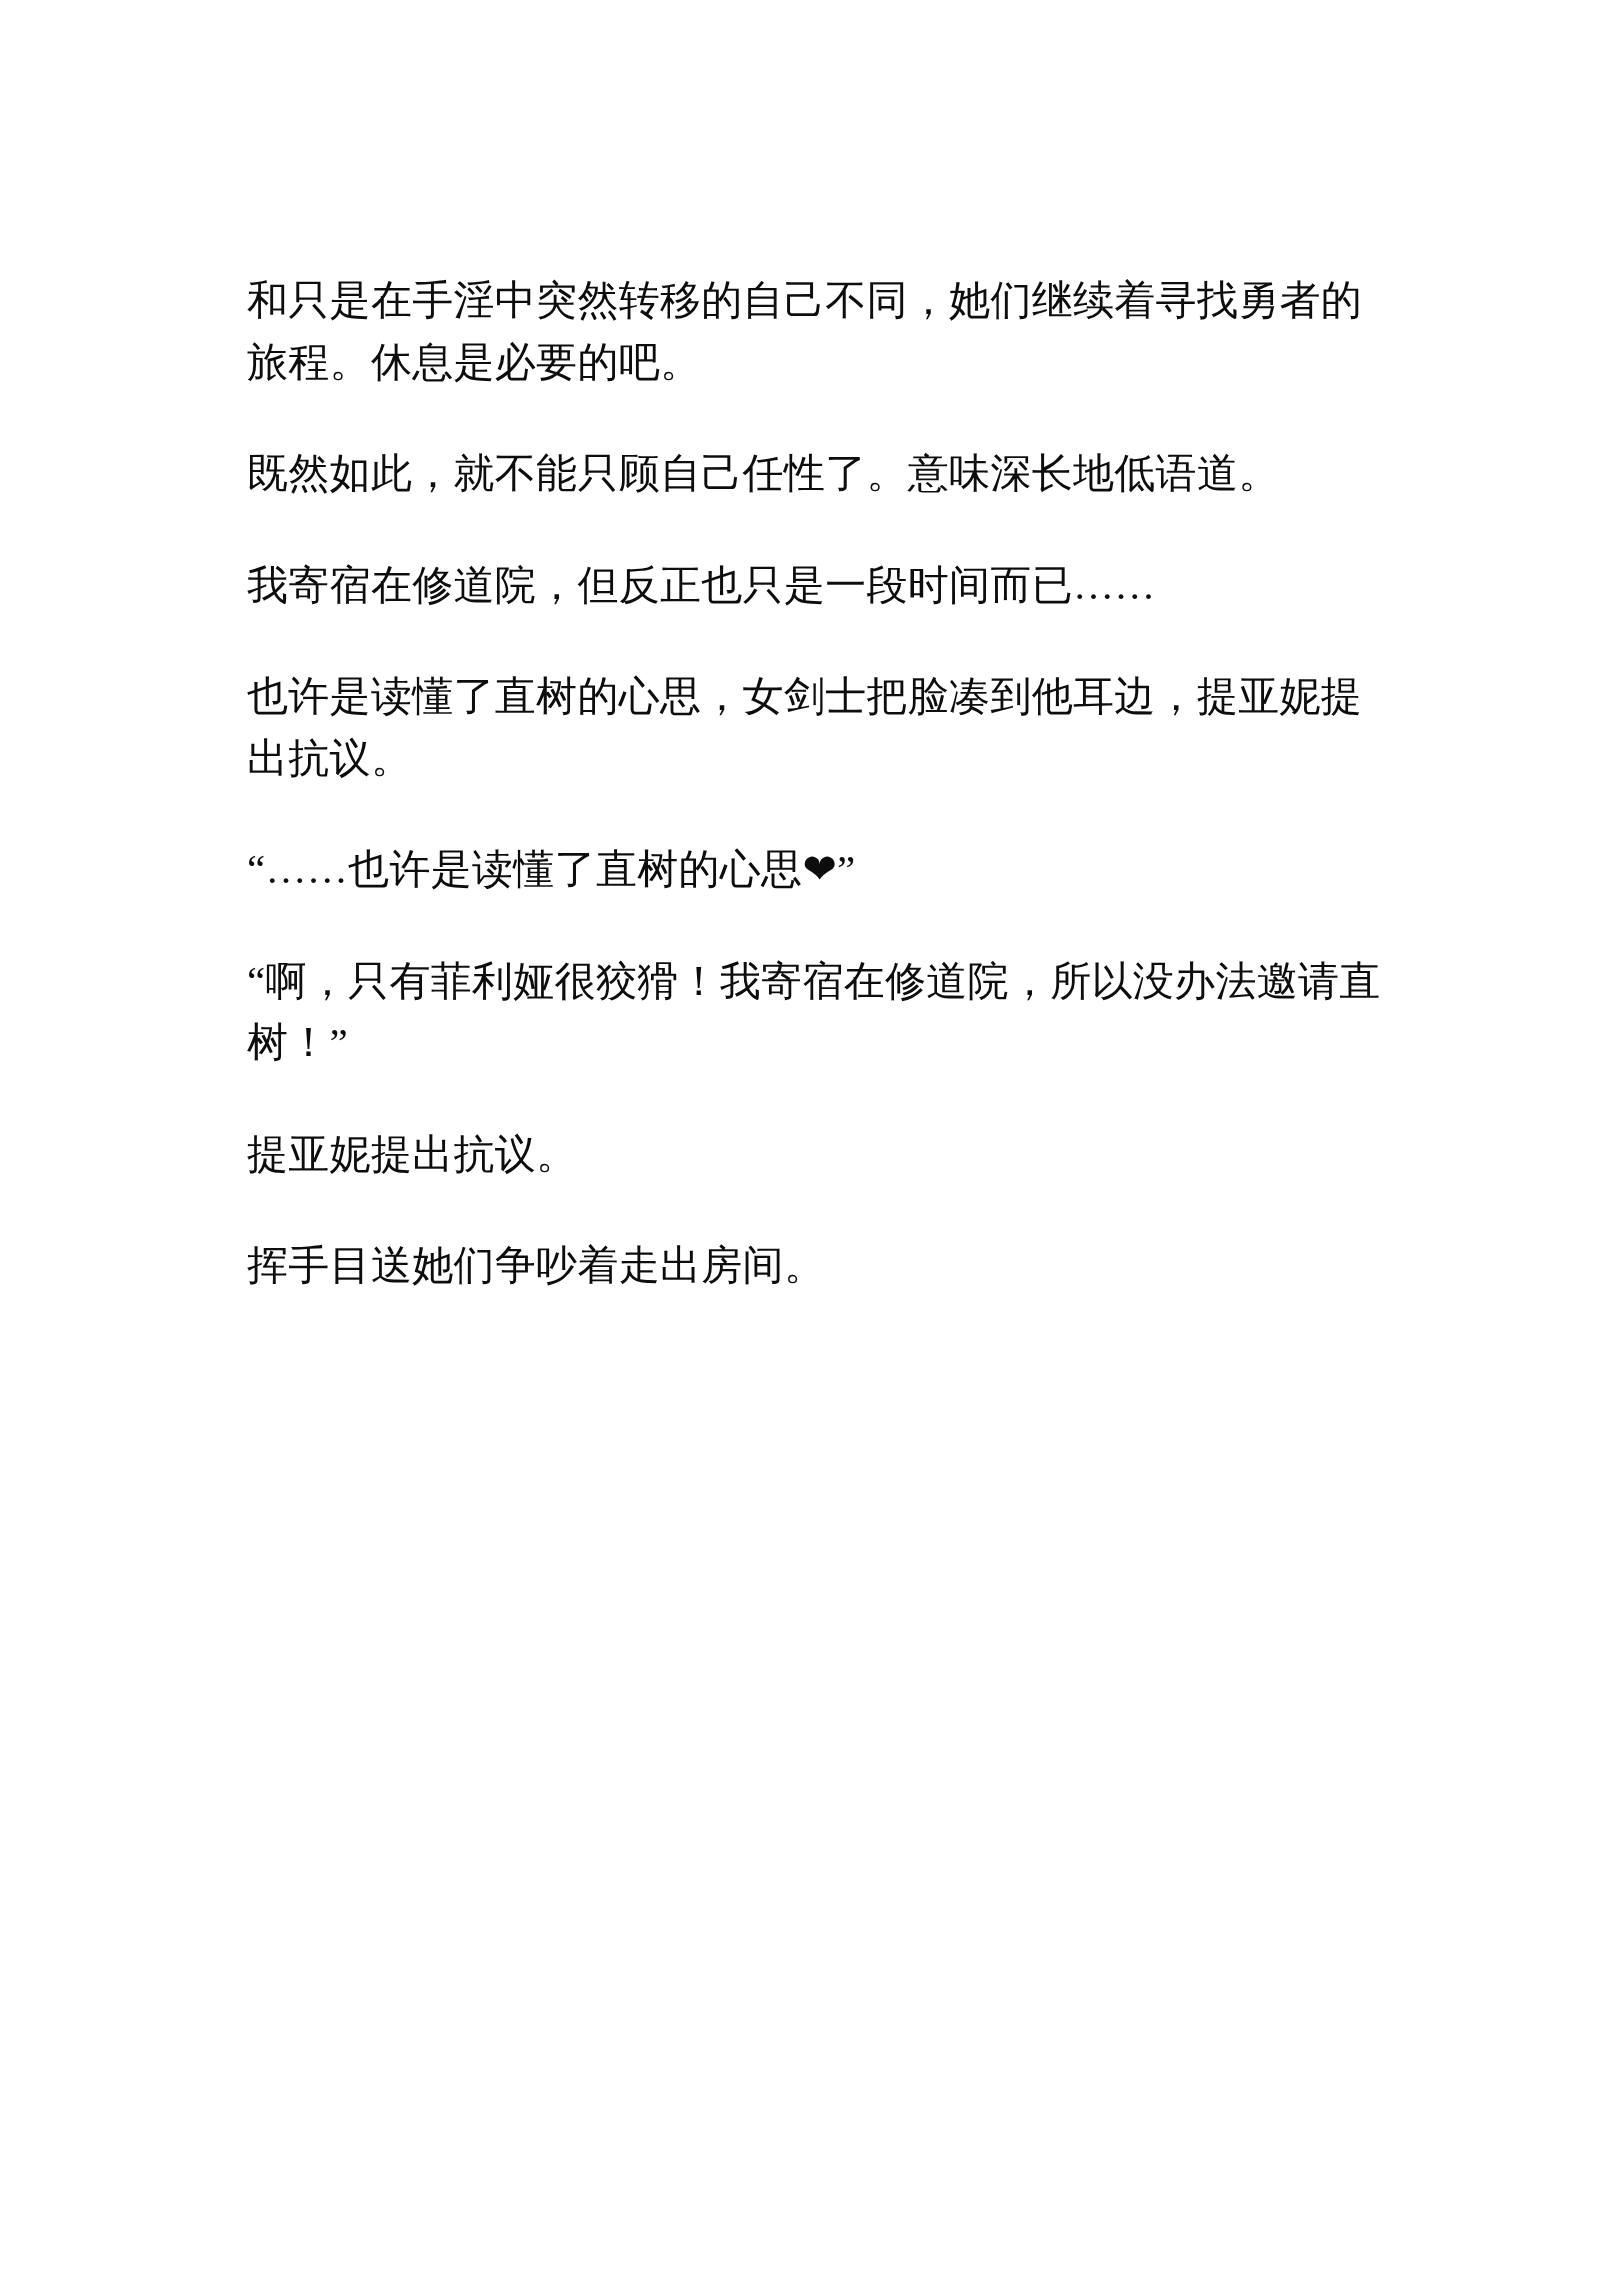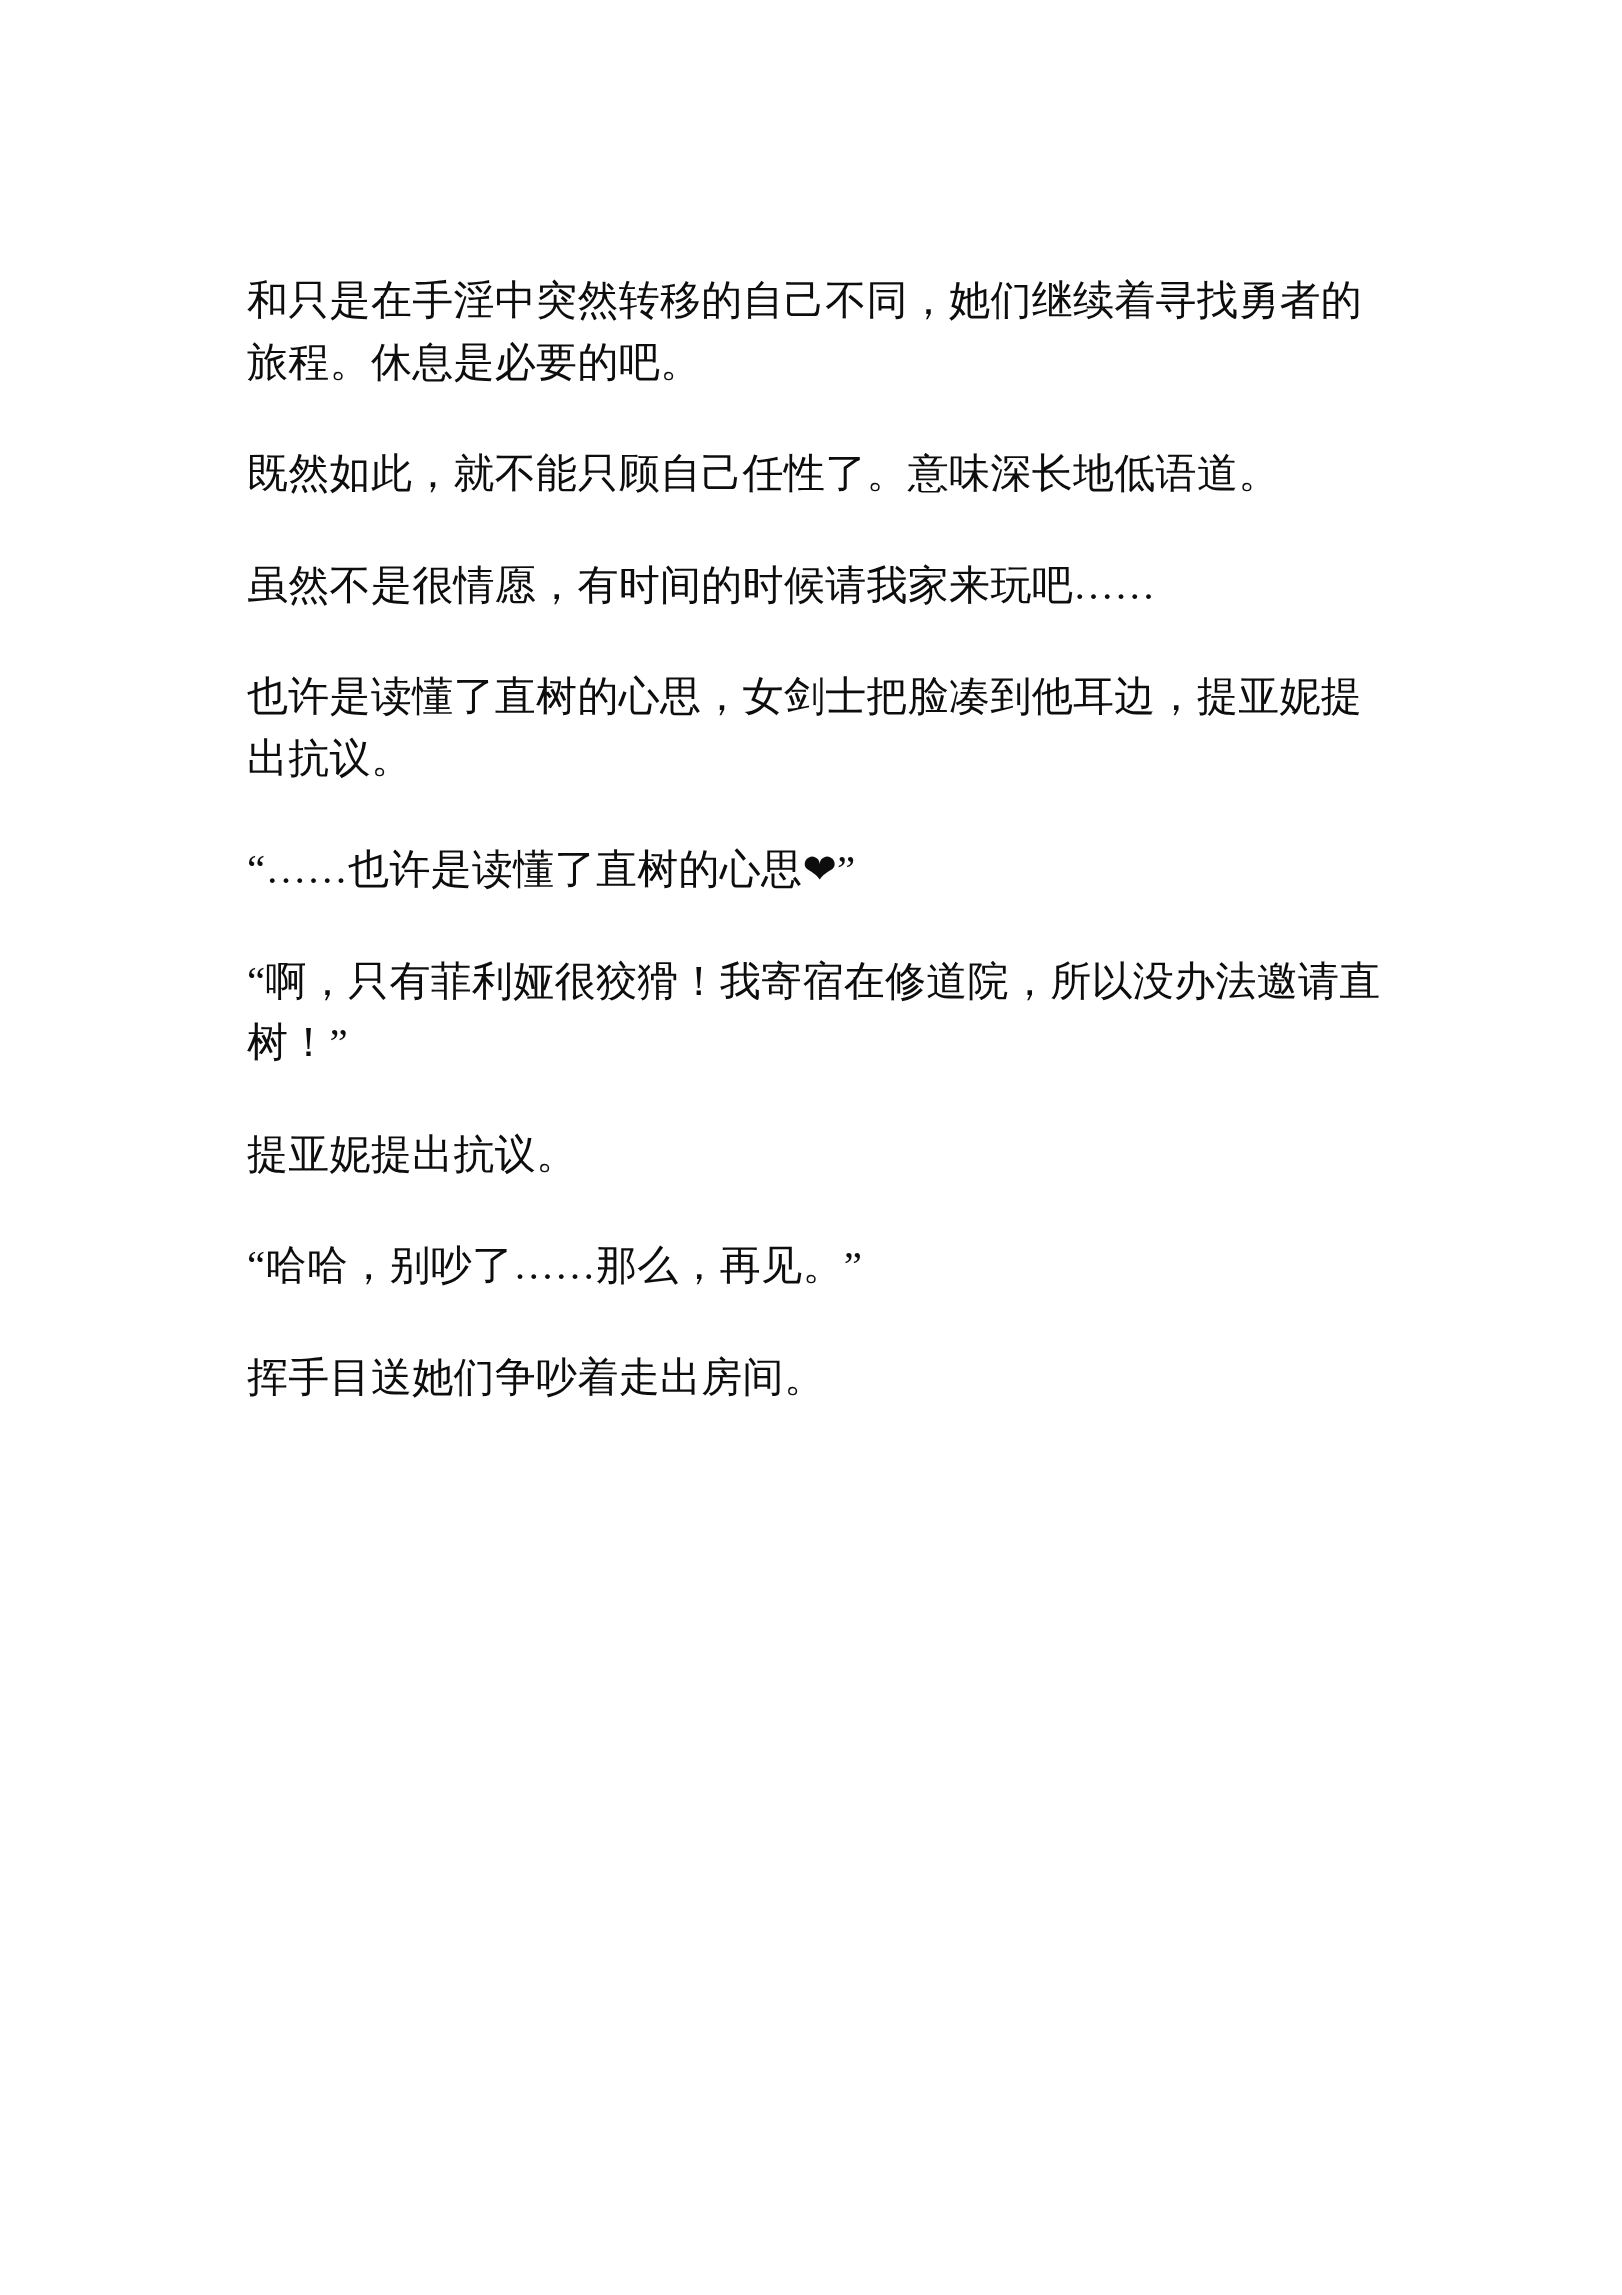--- a/index.html
+++ b/index.html
@@ -39,22 +39,21 @@
     margin-top: 11px;
   }
 </style>
 </head>
 <body>
 
 <div class="page">
   <div class="content">
     <p class="para">和只是在手淫中突然转移的自己不同，她们继续着寻找勇者的旅程。休息是必要的吧。</p>
     <p class="para">既然如此，就不能只顾自己任性了。意味深长地低语道。</p>
-    <p class="para">虽然不是很情愿，有时间的时候请我家来玩吧……</p>
+    <p class="para">我寄宿在修道院，但反正也只是一段时间而已……</p>
     <p class="para">也许是读懂了直树的心思，女剑士把脸凑到他耳边，提亚妮提出抗议。</p>
     <p class="para">“……也许是读懂了直树的心思❤”</p>
     <p class="para">“啊，只有菲利娅很狡猾！我寄宿在修道院，所以没办法邀请直树！”</p>
     <p class="para">提亚妮提出抗议。</p>
-    <p class="para">“哈哈，别吵了……那么，再见。”</p>
     <p class="para">挥手目送她们争吵着走出房间。</p>
   </div>
 </div>
 
 
 </body></html>

